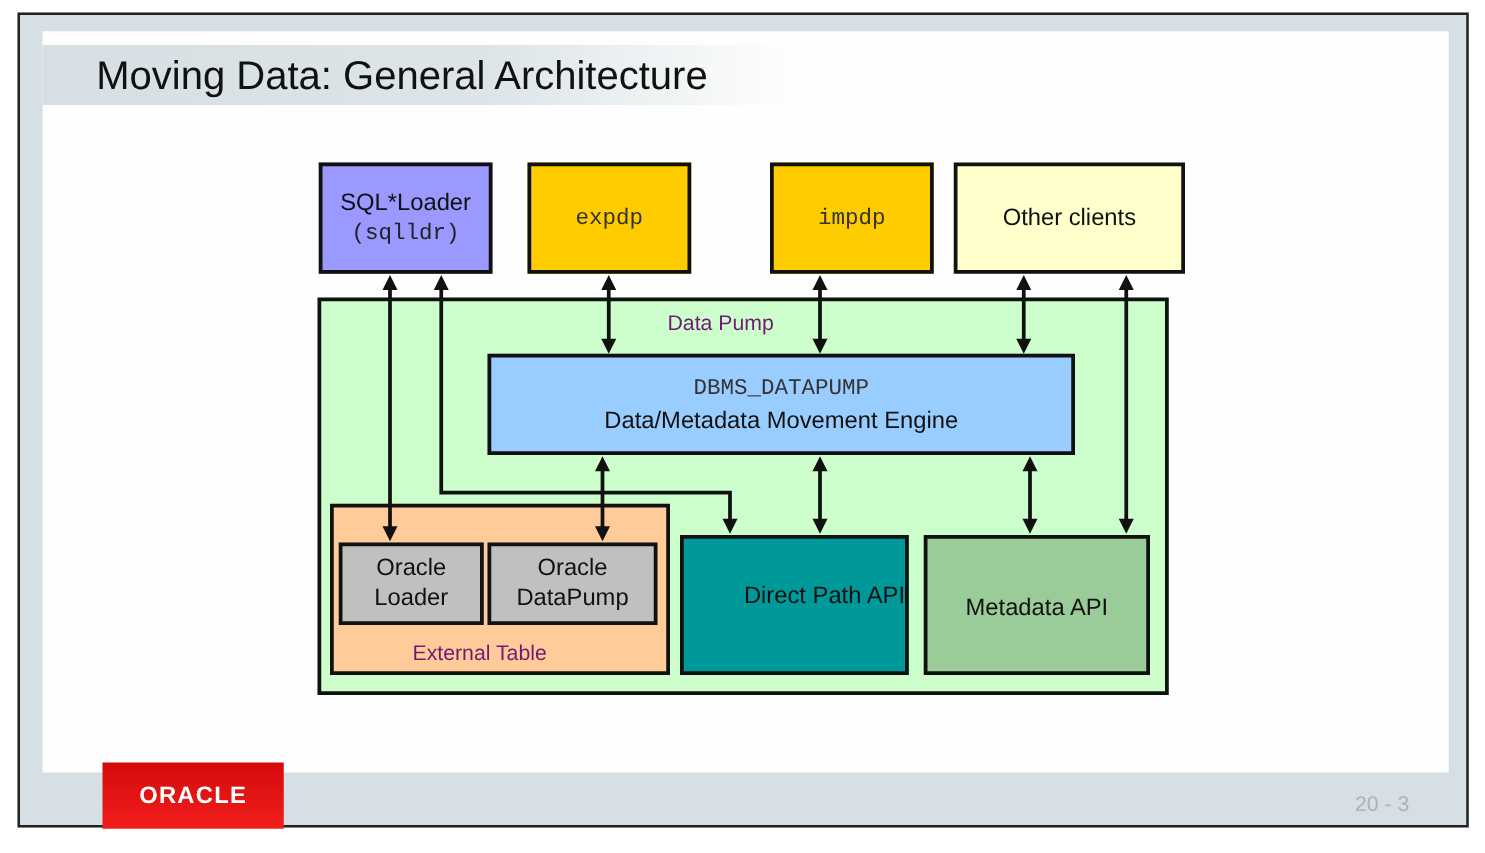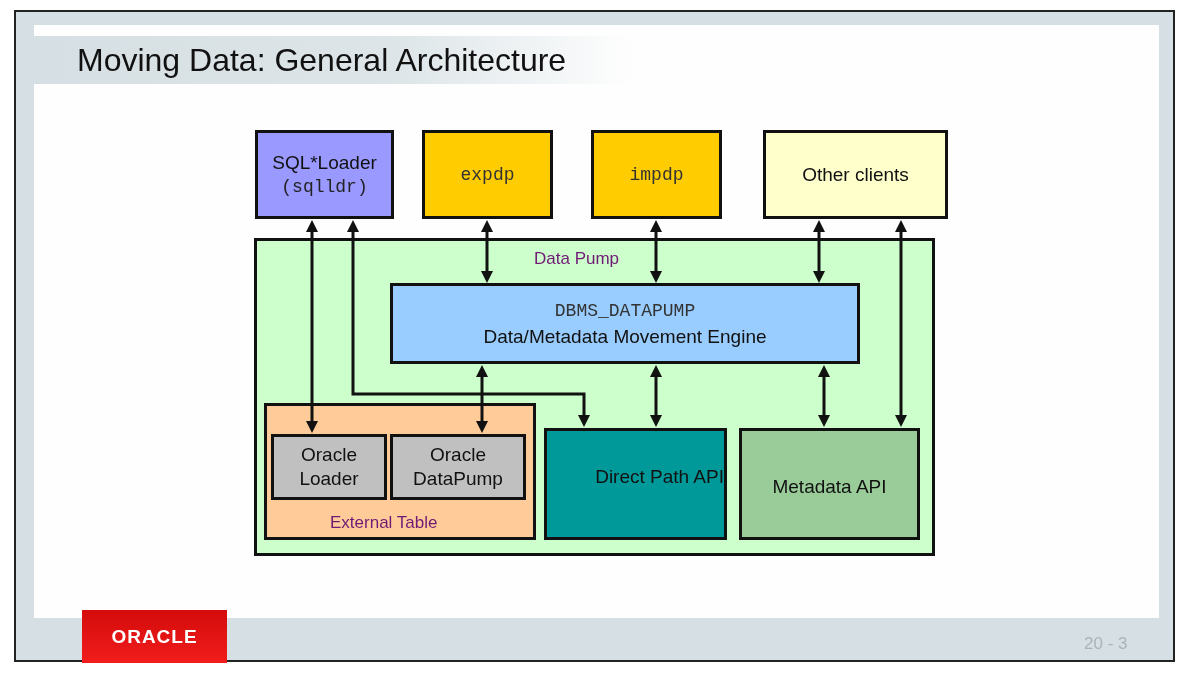--- a/index.html
+++ b/index.html
@@ -54,21 +54,21 @@
 <div class="box" style="left:254px; top:238px; width:681px; height:318px; background:#ccffcc;"></div>
 <div class="lbl" style="left:534px; top:249px;">Data Pump</div>
 
 <div class="box" style="left:255px; top:130px; width:139px; height:89px; background:#9999ff;">
   <span class="sans">SQL*Loader</span>
   <span class="mono" style="color:#222;text-align:center;">(sqlldr)</span>
 </div>
 <div class="box" style="left:422px; top:130px; width:131px; height:89px; background:#ffcc00;">
   <span class="mono">expdp</span>
 </div>
-<div class="box" style="left:591px; top:130px; width:131px; height:89px; background:#ffcc00;text-align:center;">
+<div class="box" style="left:616px; top:130px; width:131px; height:89px; background:#ffcc00;text-align:center;">
   <span class="mono">impdp</span>
 </div>
 <div class="box" style="left:763px; top:130px; width:185px; height:89px; background:#ffffcc;">
   <span class="sans">Other clients</span>
 </div>
 
 <div class="box" style="left:390px; top:283px; width:470px; height:81px; background:#99ccff;">
   <span class="mono">DBMS_DATAPUMP</span>
   <span class="sans" style="margin-top:2px;">Data/Metadata Movement Engine</span>
 </div>

